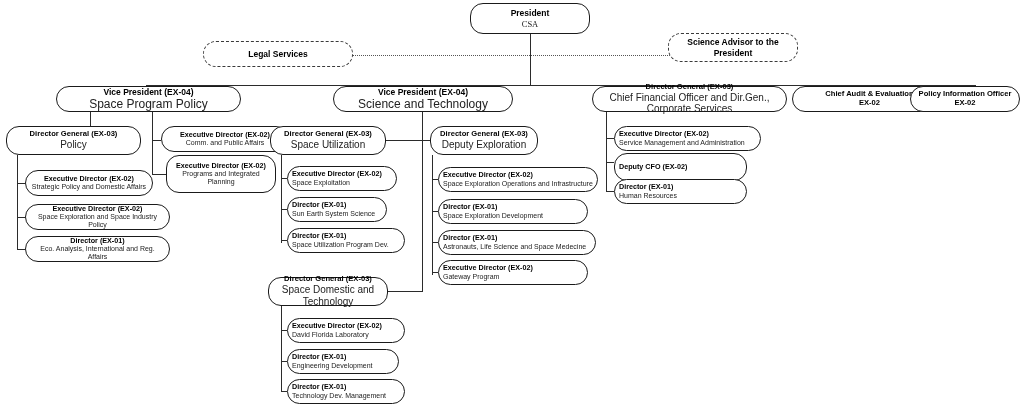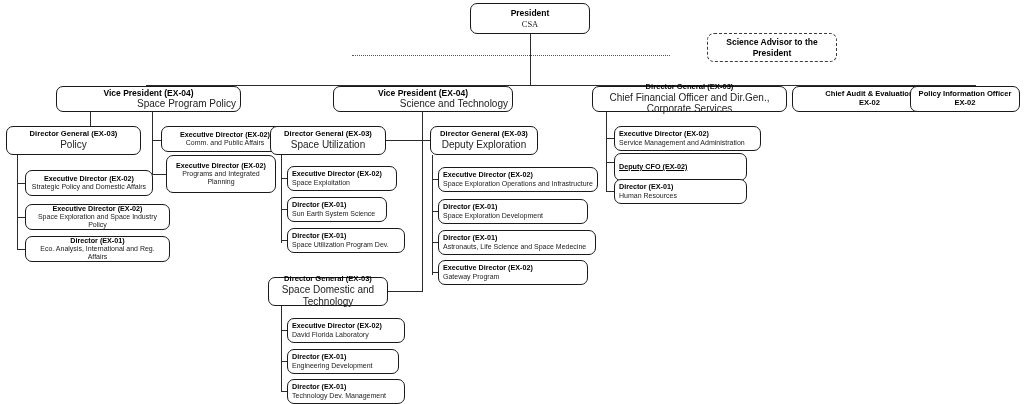--- a/index.html
+++ b/index.html
@@ -14,21 +14,21 @@
     height:404px;
     background:#ffffff;
     overflow:hidden;
   }
 
   
   .node{
     position:absolute;
     box-sizing:border-box;
     border:1px solid #1a1a1a;
-    border-radius:7px;
+    border-radius:13px;
     background:#ffffff;
     display:flex;
     flex-direction:column;
     justify-content:center;
     padding:2px 4px;
     z-index:5;
   }
   .node .ttl{
     font-weight:bold;
     color:#000000;
@@ -39,21 +39,21 @@
     color:#222222;
     line-height:1.18;
   }
   .ctr{text-align:center;}
   .lft{text-align:left;}
 
   
   .t-pres .ttl{font-size:8.5px;}
   .t-pres .sub{font-size:8.5px;font-family:Liberation Serif, serif;}
   .t-vp .ttl{font-size:8.5px;}
-  .t-vp .sub{font-size:10px;text-align:right;}
+  .t-vp .sub{font-size:12px;}
   .t-dg .ttl{font-size:7.6px;}
   .t-dg .sub{font-size:10px;}
   .t-ed .ttl{font-size:7.2px;}
   .t-ed .sub{font-size:7px;}
 
   .dashed{border-style:dashed;border-color:#3a3a3a;}
 
   
   .ln{position:absolute;background:#2b2b2b;z-index:1;}
   .lnv{width:1px;}
@@ -120,22 +120,25 @@
   <div class="ln lnv" style="left:606px;top:112px;height:80px;"></div>
   <div class="ln lnh" style="left:606px;top:138px;width:8px;"></div>
   <div class="ln lnh" style="left:606px;top:162px;width:8px;"></div>
   <div class="ln lnh" style="left:606px;top:191px;width:8px;"></div>
 
   <div class="node t-pres ctr" style="left:470px;top:3px;width:120px;height:31px;">
     <div class="ttl">President</div>
     <div class="sub">CSA</div>
   </div>
 
-
-  <div class="node t-vp ctr dashed" style="left:707px;top:33px;width:130px;height:29px;">
+  <div class="node t-vp ctr dashed" style="left:203px;top:41px;width:150px;height:26px;">
+    <div class="ttl">Legal Services</div>
+  </div>
+
+  <div class="node t-vp ctr dashed" style="left:668px;top:33px;width:130px;height:29px;">
     <div class="ttl">Science Advisor to the</div>
     <div class="ttl">President</div>
   </div>
 
   <div class="node t-vp ctr" style="left:56px;top:86px;width:185px;height:26px;">
     <div class="ttl">Vice President (EX-04)</div>
     <div class="sub">Space Program Policy</div>
   </div>
 
   <div class="node t-vp ctr" style="left:333px;top:86px;width:180px;height:26px;">
@@ -251,21 +254,21 @@
   <div class="node t-ed lft" style="left:287px;top:379px;width:118px;height:25px;">
     <div class="ttl">Director (EX-01)</div>
     <div class="sub">Technology Dev. Management</div>
   </div>
 
   <div class="node t-ed lft" style="left:614px;top:126px;width:147px;height:25px;">
     <div class="ttl">Executive Director (EX-02)</div>
     <div class="sub">Service Management and Administration</div>
   </div>
 
-  <div class="node t-ed lft" style="left:614px;top:153px;width:133px;height:28px;text-decoration:underline;">
+  <div class="node t-ed lft" style="left:614px;top:153px;width:133px;height:28px;">
     <div class="ttl">Deputy CFO (EX-02)</div>
   </div>
 
   <div class="node t-ed lft" style="left:614px;top:179px;width:133px;height:25px;">
     <div class="ttl">Director (EX-01)</div>
     <div class="sub">Human Resources</div>
   </div>
 
 </div>
 

